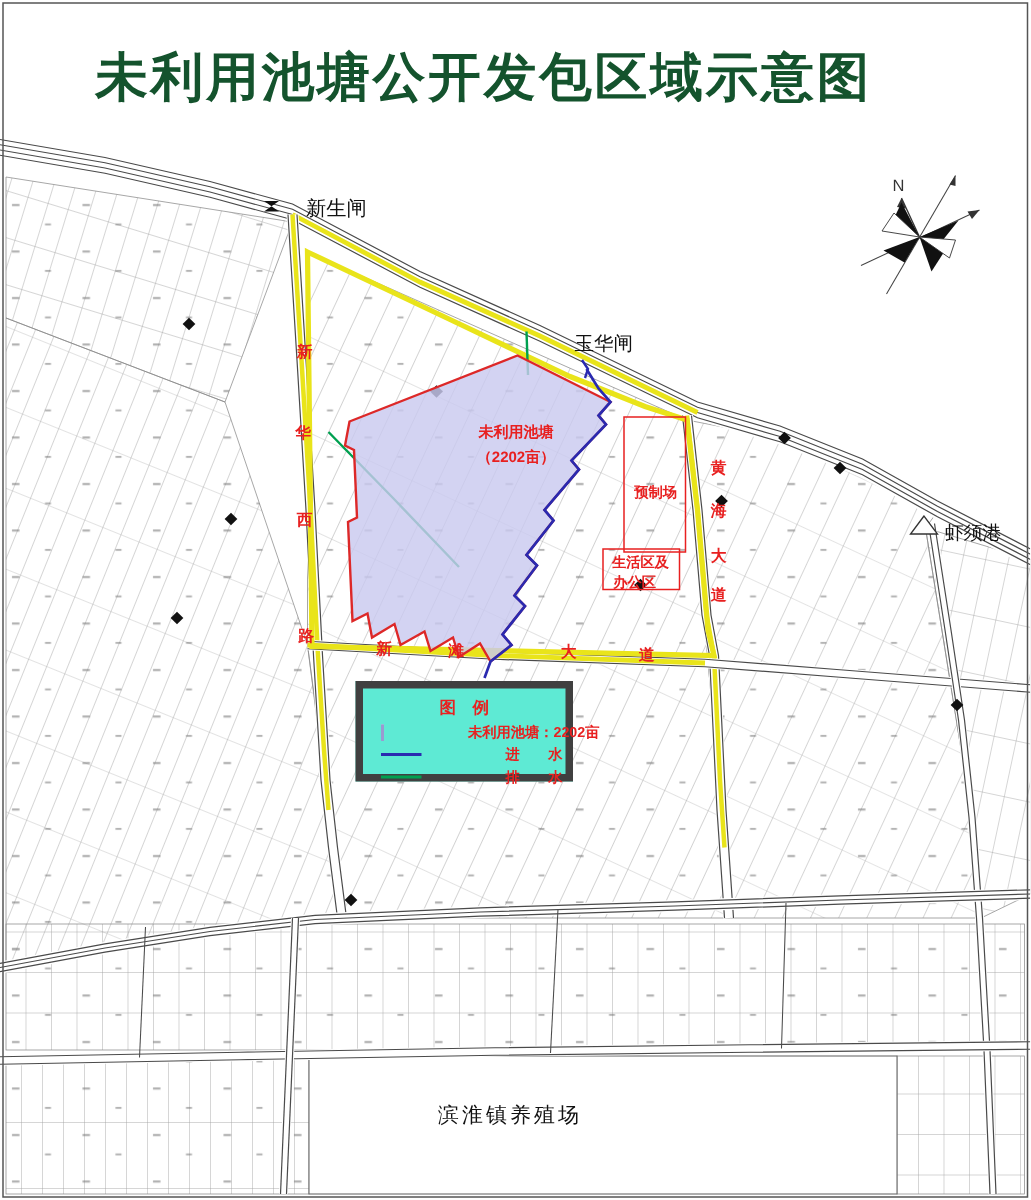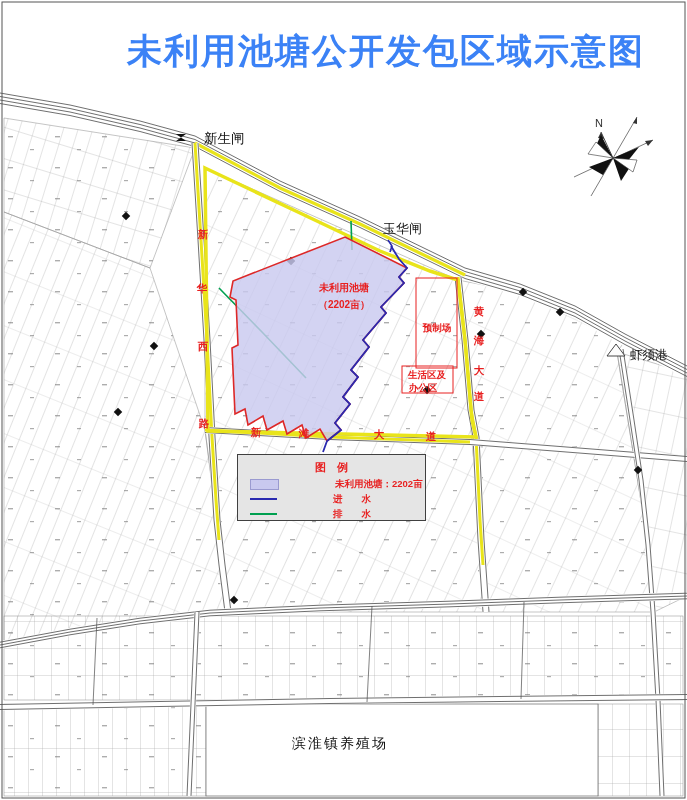--- a/index.html
+++ b/index.html
@@ -1,30 +1,30 @@
 <!DOCTYPE html>
 <html><head>
 <meta charset="utf-8">
 <style>
   html,body{margin:0;padding:0;background:#ffffff;font-family:"Liberation Sans",sans-serif;}
   #stage{position:relative;width:687px;height:800px;background:#ffffff;overflow:hidden;}
-  #map-title{position:absolute;left:0;top:28px;width:645px;text-align:right;
-    font-size:35px;font-weight:700;color:#3b82f6;letter-spacing:2px;}
+  #map-title{position:absolute;left:0;top:28px;width:645px;text-align:center;
+    font-size:35px;font-weight:700;color:#14532d;letter-spacing:2px;}
   svg{position:absolute;left:0;top:0;}
   .svg-label{font-family:"Liberation Sans",sans-serif;}
   .red-label{fill:#e82020;font-weight:700;}
   .black-label{fill:#111;}
   .zone{stroke:#8a8a8a;stroke-width:0.5;}
   .roadline{fill:none;stroke:#4a4a4a;stroke-width:0.8;}
   .roadcasing{fill:none;stroke:#ffffff;}
   .yellowcore{fill:none;stroke:#e9e41a;}
   .gate-mark{fill:#111;}
   
-  #legend{position:absolute;left:237px;top:454px;width:189px;height:67px;
-    background:#e5e5e5;border:1px solid #404040;box-sizing:border-box;z-index:5;}
+  #legend{position:absolute;left:237px;top:454px;width:145px;height:67px;
+    background:#5eead4;border:5px solid #404040;box-sizing:border-box;z-index:5;}
   #legend .lg-title{margin-top:5px;text-align:center;color:#e82020;font-size:11px;font-weight:700;}
   #legend .lg-row{display:flex;align-items:center;margin:3px 0 0 12px;height:12px;gap:44px;}
   #legend .lg-swatch{width:27px;height:9px;background:#c9c9ef;border:1px solid #9a9ad0;}
   #legend .lg-line-blue{width:27px;height:2px;background:#2a2ab0;}
   #legend .lg-line-green{width:27px;height:2px;background:#00a050;}
   #legend .lg-text{margin-left:12px;color:#e82020;font-size:9.5px;font-weight:700;white-space:pre;}
 </style>
 </head>
 <body>
 

